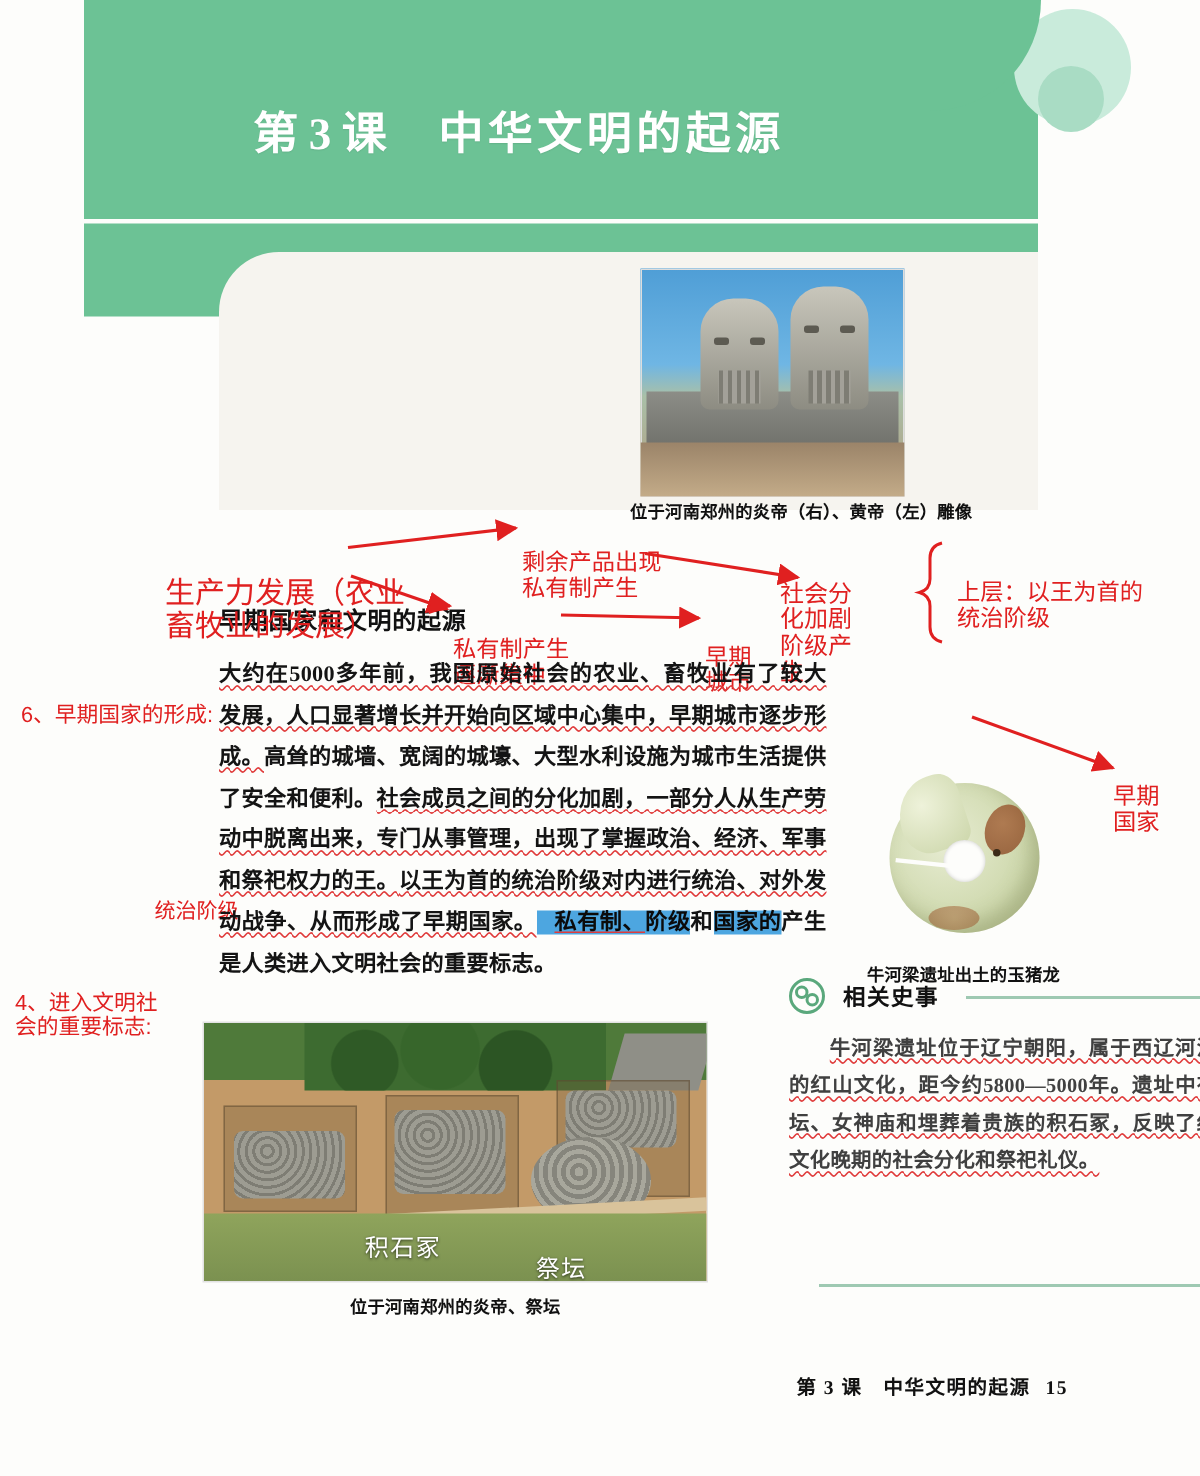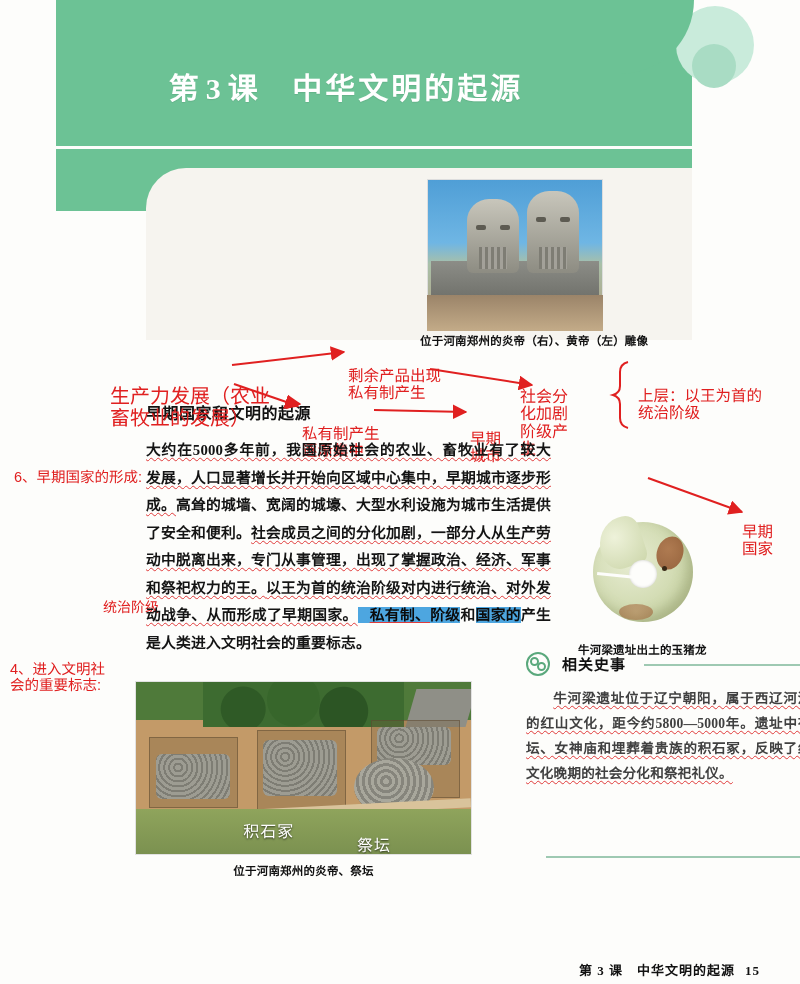--- a/index.html
+++ b/index.html
@@ -223,22 +223,22 @@
   }
   .ph-label{
     position:absolute;color:#fff;font-size:16px;font-weight:normal;letter-spacing:1px;
     text-shadow:0 1px 2px rgba(0,0,0,.7);
     text-align:center;
   }
   .cap-site{position:absolute;left:136px;top:862px;width:335px;text-align:center;}
 
   
   .footer{
-    position:absolute;left:0;top:960px;width:712px;text-align:right;
-    font-size:13px;font-weight:bold;color:#111;letter-spacing:1px;margin-left:48px;
+    position:absolute;left:0;top:914px;width:712px;text-align:right;
+    font-size:13px;font-weight:bold;color:#111;letter-spacing:1px;
   }
   .footer .pg{margin-left:10px;}
 </style>
 </head>
 <body>
 
 <div class="page">
 
   <div class="hdr-green"></div>
   <div class="hdr-green2"></div>

